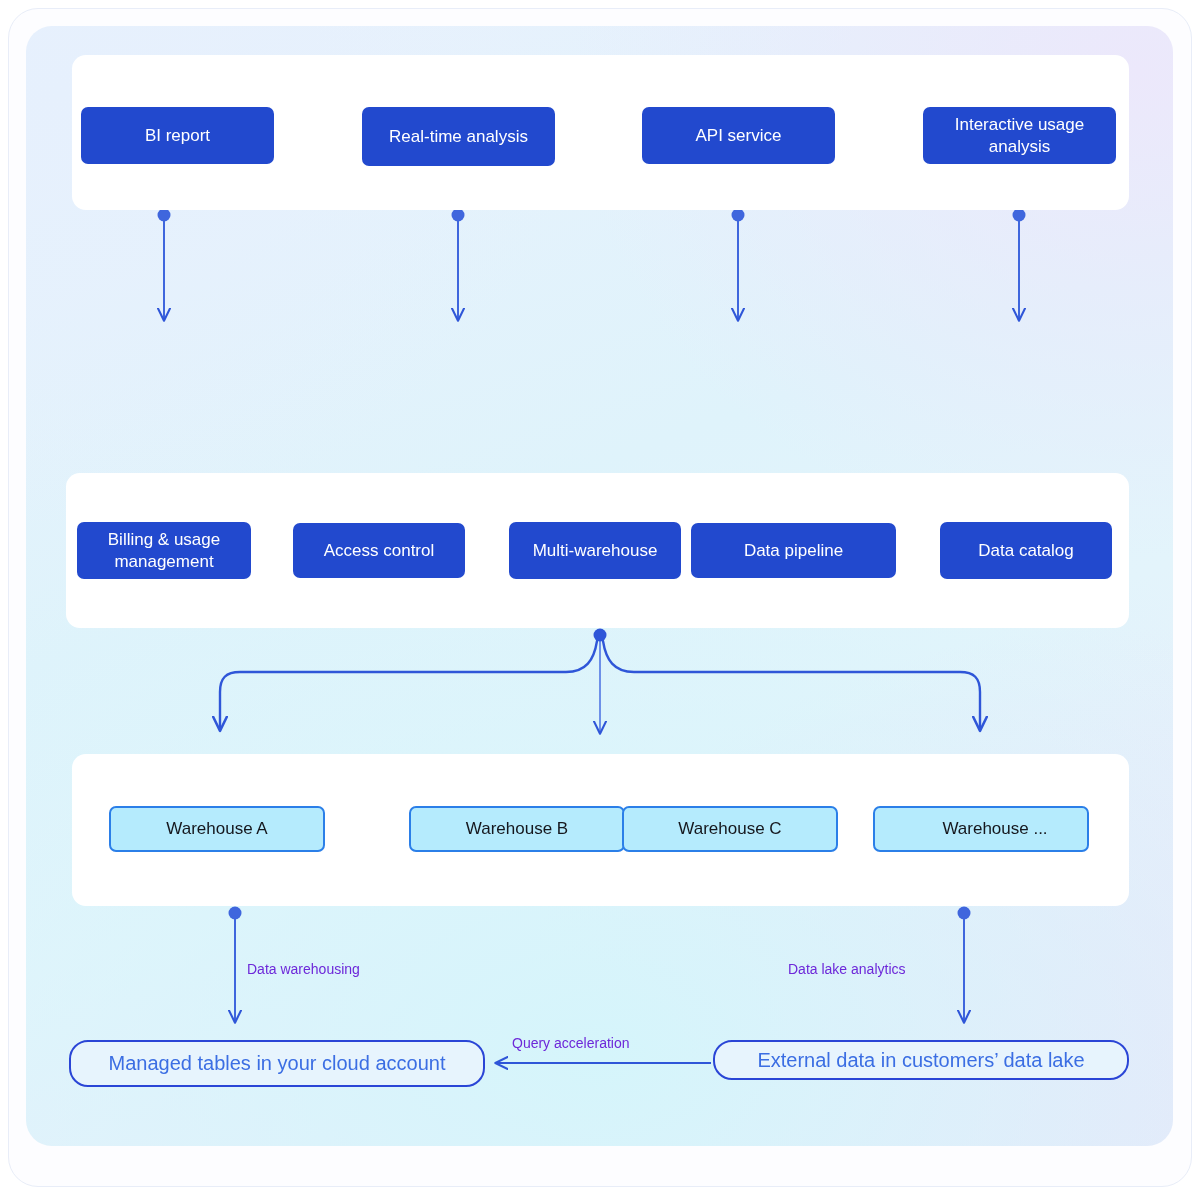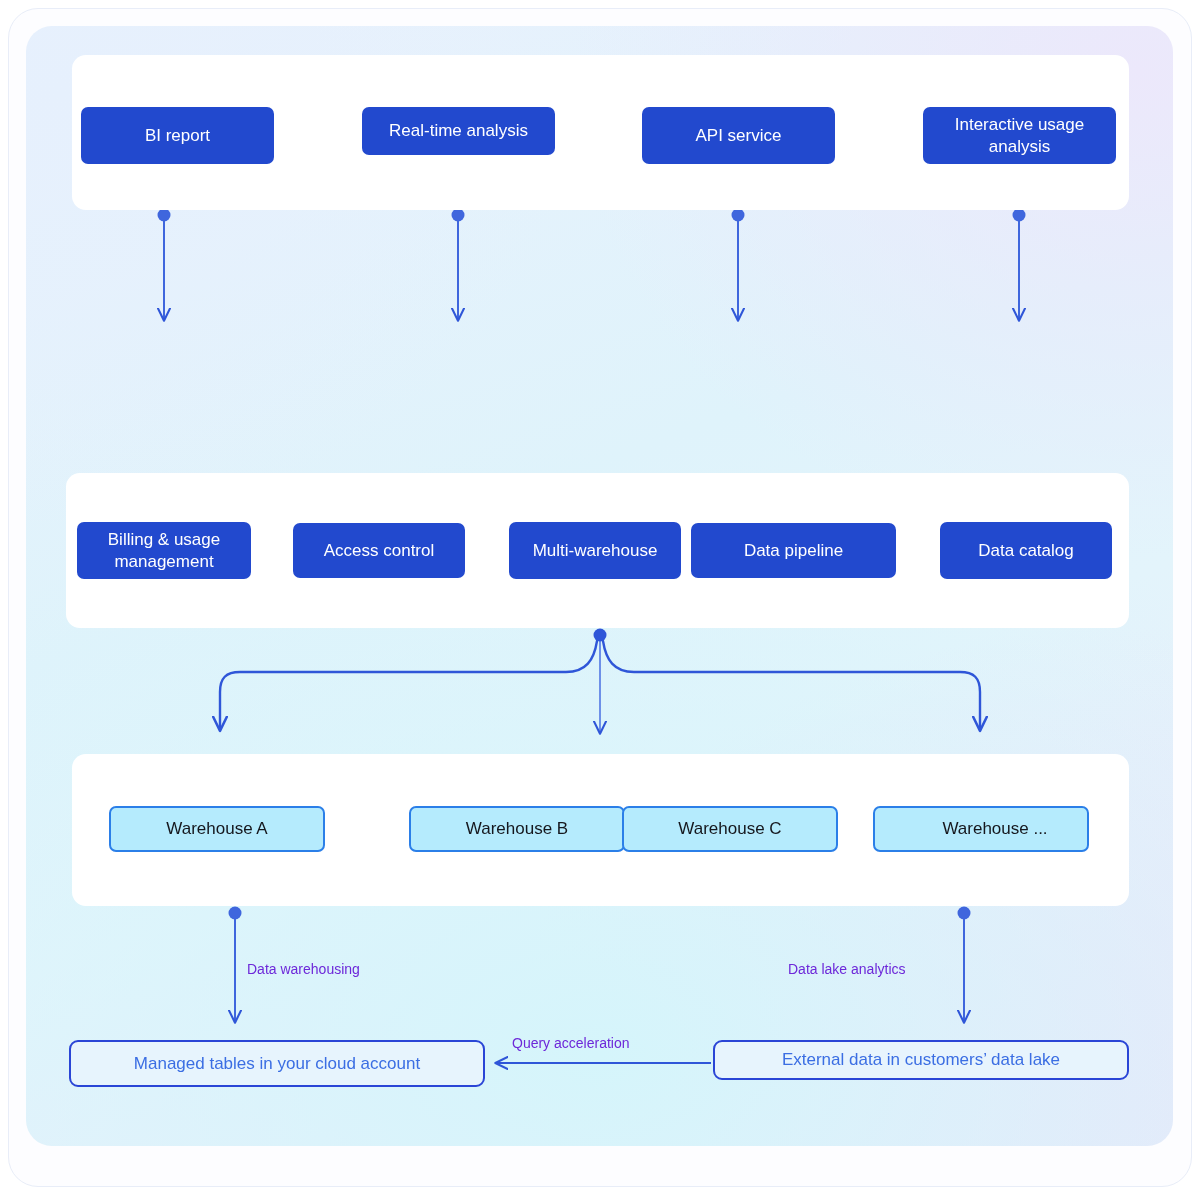--- a/index.html
+++ b/index.html
@@ -101,27 +101,27 @@
     text-align: center;
     font-size: 17px;
   }
 
   
   .chip-storage {
     position: absolute;
     box-sizing: border-box;
     background: #e7f4fd;
     border: 2px solid #2a45d6;
-    border-radius: 9px;
+    border-radius: 19px;
     color: #3b6ee3;
     display: flex;
     align-items: center;
     justify-content: center;
     text-align: center;
-    font-size: 17px;
+    font-size: 20px;
   }
 
   
   #connectors {
     position: absolute;
     left: 0; top: 0;
     width: 1200px;
     height: 1195px;
     pointer-events: none;
   }
@@ -180,21 +180,21 @@
       <circle cx="235" cy="913" r="6.5"></circle>
       <circle cx="964" cy="913" r="6.5"></circle>
     </g>
 
     <line x1="711" y1="1063" x2="496" y2="1063" stroke="#2f56d8" stroke-width="2" fill="none" marker-end="url(#arrow)"></line>
   </svg>
 
   <div class="row-panel" id="row-apps"></div>
 
   <div class="chip-solid" style="left:81px;  top:107px; width:193px; height:57px;">BI report</div>
-  <div class="chip-solid" style="left:362px; top:107px; width:193px; height:48px;">Real-time analysis</div>
+  <div class="chip-solid" style="left:362px; top:107px; width:193px; height:59px;">Real-time analysis</div>
   <div class="chip-solid" style="left:642px; top:107px; width:193px; height:57px;">API service</div>
   <div class="chip-solid" style="left:923px; top:107px; width:193px; height:57px;">Interactive usage analysis</div>
 
 
   <div class="row-panel" id="row-platform"></div>
 
   <div class="chip-solid" style="left:77px;  top:522px; width:174px; height:57px;">Billing &amp; usage management</div>
   <div class="chip-solid" style="left:293px; top:523px; width:172px; height:55px;">Access control</div>
   <div class="chip-solid" style="left:509px; top:522px; width:172px; height:57px;">Multi-warehouse</div>
   <div class="chip-solid" style="left:691px; top:523px; width:205px; height:55px;">Data pipeline</div>

